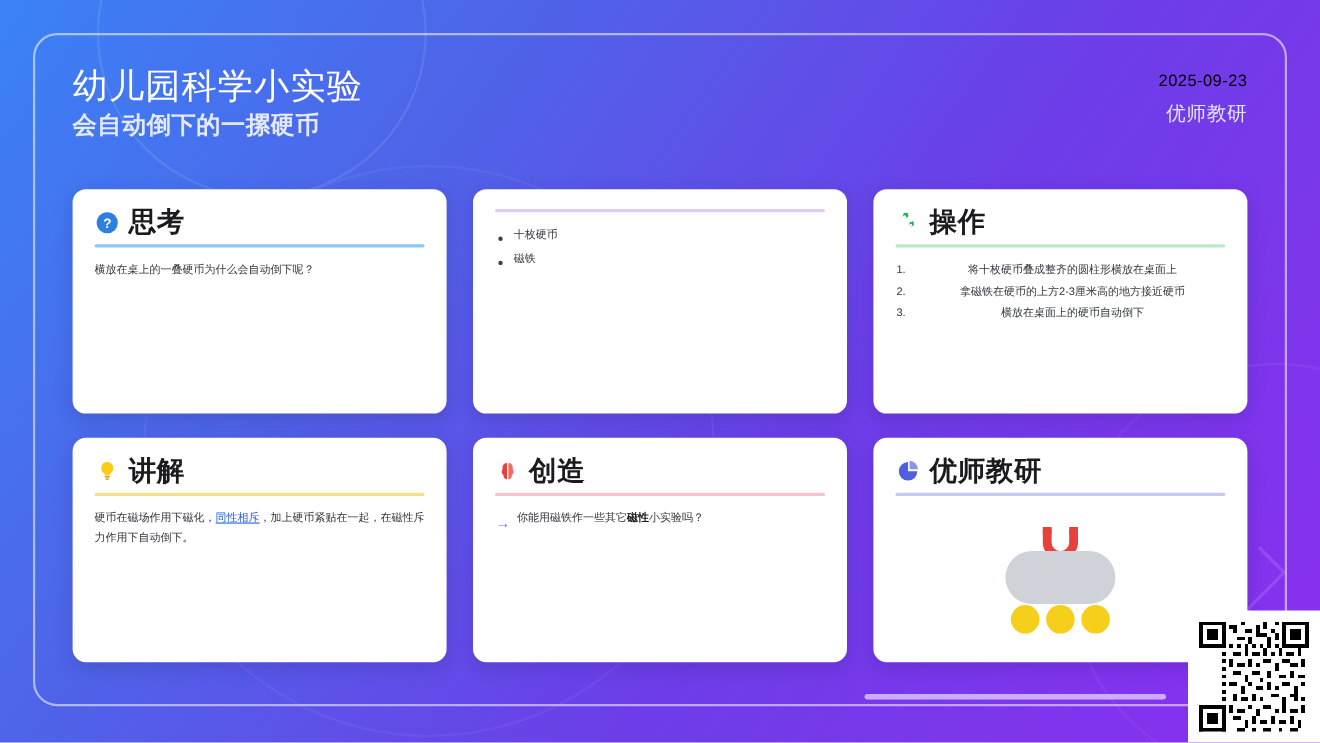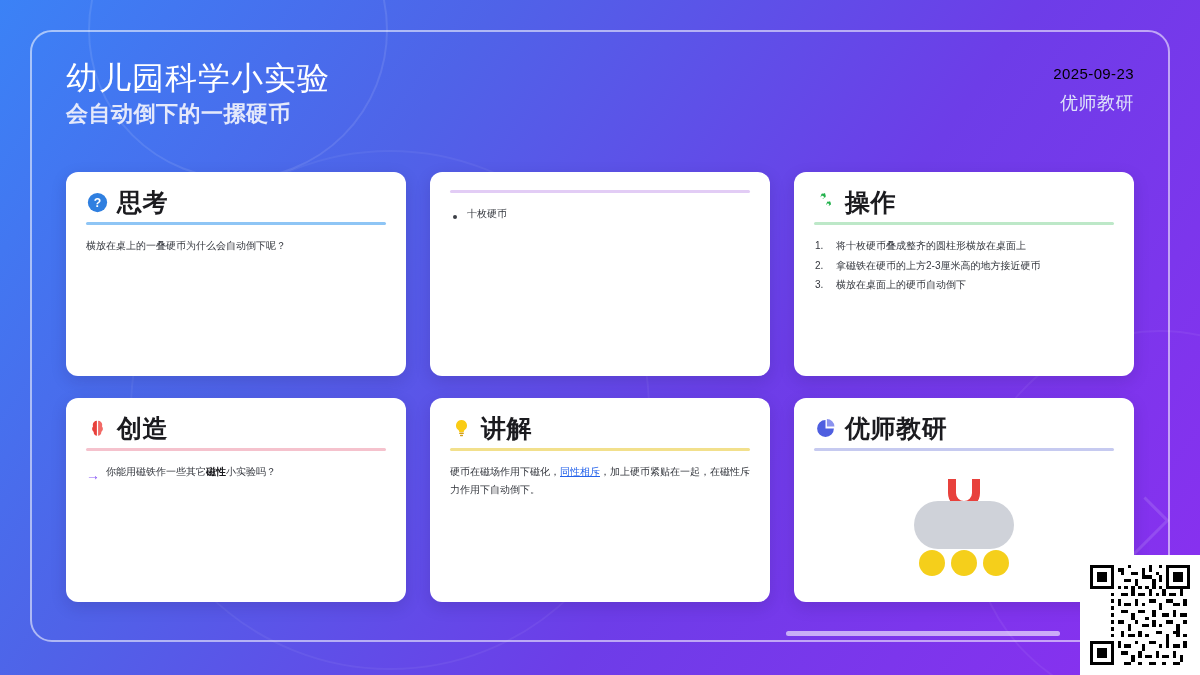--- a/index.html
+++ b/index.html
@@ -151,20 +151,21 @@
     position: absolute;
     left: 3px; top: 10px;
     width: 4px; height: 4px;
     background: #3b3f46;
     border-radius: 50%;
   }
 
   ol.numbers {
     list-style: none;
     counter-reset: step;
+    text-align: center;
   }
   ol.numbers li {
     position: relative;
     padding-left: 22px;
     margin-bottom: 2px;
     counter-increment: step;
   }
   ol.numbers li::before {
     content: counter(step) ".";
     position: absolute;
@@ -264,20 +265,21 @@
     <div class="card-body">
       <div>横放在桌上的一叠硬币为什么会自动倒下呢？</div>
     </div>
   </div>
 
   <div class="card">
     <div class="rule" style="background:#e2ccf5"></div>
     <div class="card-body">
       <ul class="bullets">
         <li>十枚硬币</li>
+        <li>磁铁</li>
       </ul>
     </div>
   </div>
 
   <div class="card">
     <div class="card-head">
       <span class="card-icon">
         <svg width="22" height="22" viewBox="0 0 24 24">
           <g fill="#22b14c">
             <path d="M9.2 1.6l1.1.35.9-.75 1.35.95-.3 1.15.75.9-.55 1.5-1.15.25-.45 1.1-1.6.05-.6-1.0-1.15-.3-.35-1.55.85-.8-.1-1.2z"></path>
@@ -296,48 +298,48 @@
         <li>拿磁铁在硬币的上方2-3厘米高的地方接近硬币</li>
         <li>横放在桌面上的硬币自动倒下</li>
       </ol>
     </div>
   </div>
 
   <div class="card">
     <div class="card-head">
       <span class="card-icon">
         <svg width="21" height="21" viewBox="0 0 24 24">
-          <path d="M11.3 3.2c-2.6 0-4.7 2.0-4.7 4.5 0 .6.1 1.2.35 1.7-.7.8-1.1 1.8-1.1 2.9 0 1.5.75 2.8 1.9 3.6-.05.25-.1.5-.1.75 0 2.05 1.7 3.7 3.8 3.7h-.15z" fill="#e8413c"></path>
-          <path d="M12.7 3.2c2.6 0 4.7 2.0 4.7 4.5 0 .6-.1 1.2-.35 1.7.7.8 1.1 1.8 1.1 2.9 0 1.5-.75 2.8-1.9 3.6.05.25.1.5.1.75 0 2.05-1.7 3.7-3.8 3.7h.15z" fill="#f26a66"></path>
-        </svg>
-      </span>
-      <span class="card-title">创造</span>
-    </div>
-    <div class="rule" style="background:#f5c2cd"></div>
-    <div class="card-body">
-      <ul class="arrows">
-        <li><span>你能用磁铁作一些其它</span><span class="bold">磁性</span><span>小实验吗？</span></li>
-      </ul>
-    </div>
-  </div>
-
-  <div class="card">
-    <div class="card-head">
-      <span class="card-icon">
-        <svg width="21" height="21" viewBox="0 0 24 24">
           <path d="M12 2.2a6.3 6.3 0 0 0-3.6 11.45c.6.45.95 1.1.95 1.8v.55h5.3v-.55c0-.7.35-1.35.95-1.8A6.3 6.3 0 0 0 12 2.2z" fill="#facc15"></path>
           <rect x="9.35" y="16.7" width="5.3" height="1.7" rx="0.6" fill="#d4a017"></rect>
           <rect x="10.2" y="19.2" width="3.6" height="1.6" rx="0.7" fill="#d4a017"></rect>
         </svg>
       </span>
       <span class="card-title">讲解</span>
     </div>
     <div class="rule" style="background:#f2e08c"></div>
     <div class="card-body">
       <div><span>硬币在磁场作用下磁化，</span><a class="link" href="#">同性相斥</a><span>，加上硬币紧贴在一起，在磁性斥力作用下自动倒下。</span></div>
+    </div>
+  </div>
+
+  <div class="card">
+    <div class="card-head">
+      <span class="card-icon">
+        <svg width="21" height="21" viewBox="0 0 24 24">
+          <path d="M11.3 3.2c-2.6 0-4.7 2.0-4.7 4.5 0 .6.1 1.2.35 1.7-.7.8-1.1 1.8-1.1 2.9 0 1.5.75 2.8 1.9 3.6-.05.25-.1.5-.1.75 0 2.05 1.7 3.7 3.8 3.7h-.15z" fill="#e8413c"></path>
+          <path d="M12.7 3.2c2.6 0 4.7 2.0 4.7 4.5 0 .6-.1 1.2-.35 1.7.7.8 1.1 1.8 1.1 2.9 0 1.5-.75 2.8-1.9 3.6.05.25.1.5.1.75 0 2.05-1.7 3.7-3.8 3.7h.15z" fill="#f26a66"></path>
+        </svg>
+      </span>
+      <span class="card-title">创造</span>
+    </div>
+    <div class="rule" style="background:#f5c2cd"></div>
+    <div class="card-body">
+      <ul class="arrows">
+        <li><span>你能用磁铁作一些其它</span><span class="bold">磁性</span><span>小实验吗？</span></li>
+      </ul>
     </div>
   </div>
 
   <div class="card">
     <div class="card-head">
       <span class="card-icon">
         <svg width="21" height="21" viewBox="0 0 24 24">
           <path d="M12 2.4a9.6 9.6 0 1 0 9.6 9.6H12z" fill="#4f5fe0"></path>
           <path d="M13.6 1.1v8.6h8.6a8.7 8.7 0 0 0-8.6-8.6z" fill="#8b93ef"></path>
         </svg>

